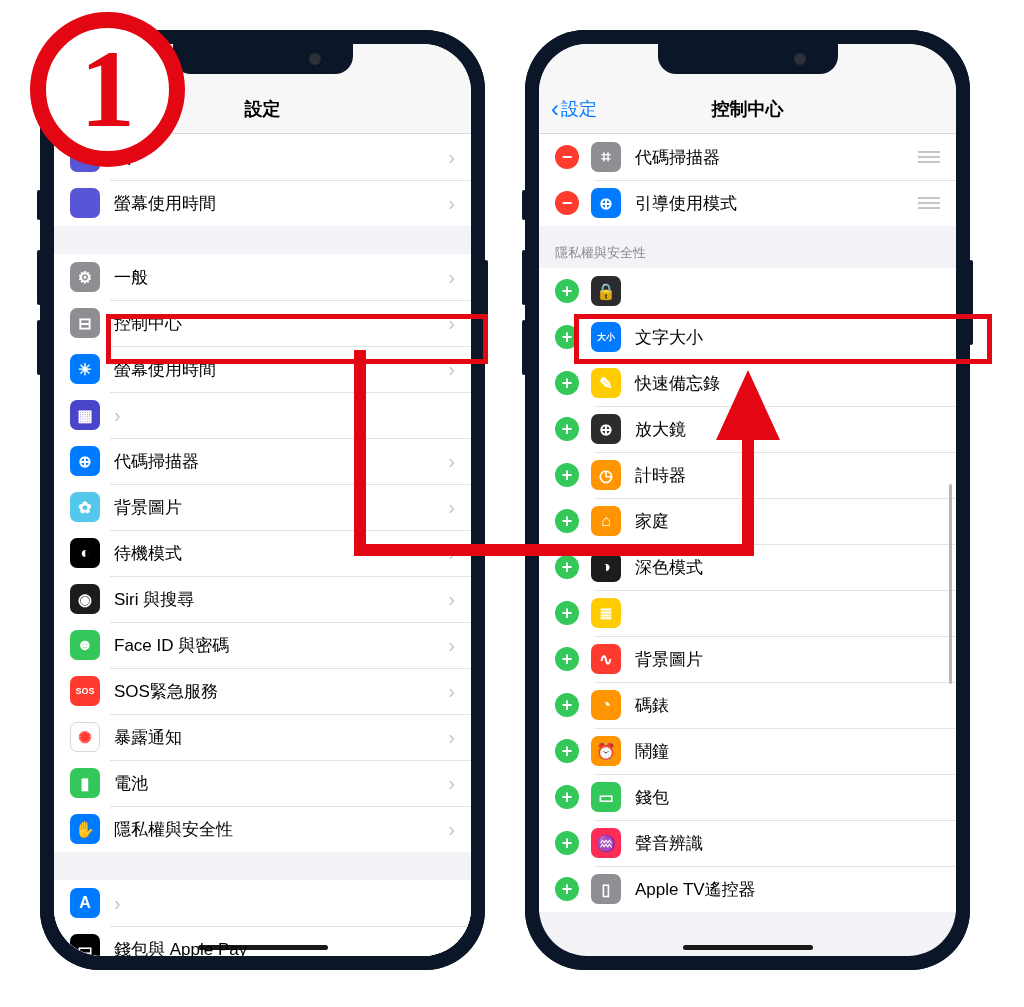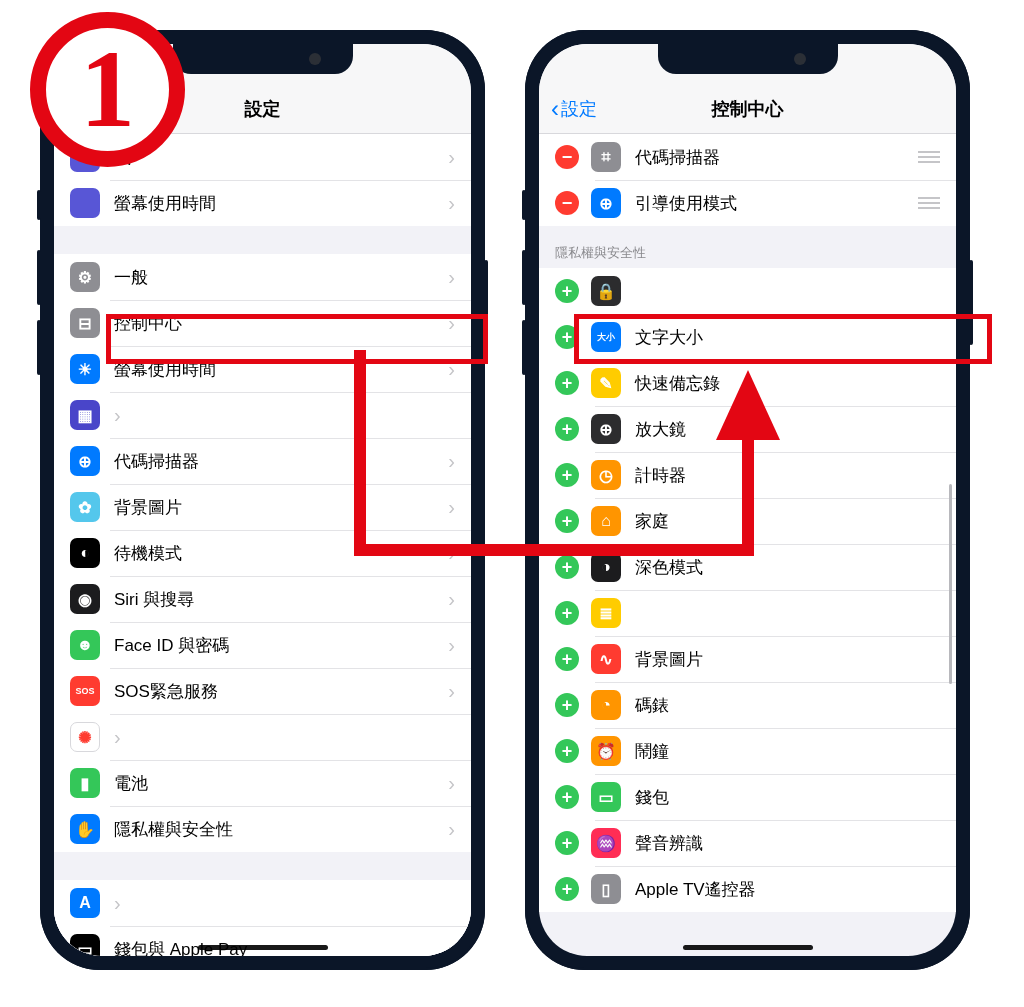--- a/index.html
+++ b/index.html
@@ -159,20 +159,21 @@
               <div class="label">Face ID 與密碼</div>
               <div class="chev">›</div>
             </div>
             <div class="row">
               <div class="icon" style="background: rgb(255, 59, 48); font-size: 9px;">SOS</div>
               <div class="label">SOS緊急服務</div>
               <div class="chev">›</div>
             </div>
             <div class="row">
               <div class="icon" style="background: rgb(255, 255, 255); border: 1px solid rgb(216, 216, 220); color: rgb(255, 59, 48);">✺</div>
+              <div class="label">暴露通知</div>
               <div class="chev">›</div>
             </div>
             <div class="row">
               <div class="icon" style="background: rgb(52, 199, 89);">▮</div>
               <div class="label">電池</div>
               <div class="chev">›</div>
             </div>
             <div class="row">
               <div class="icon" style="background: rgb(0, 122, 255);">✋</div>
               <div class="label">隱私權與安全性</div>

